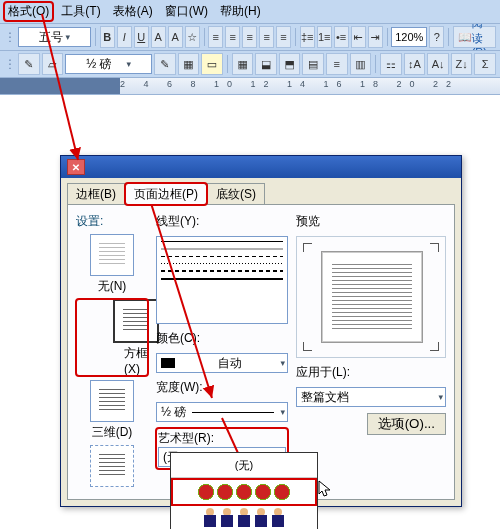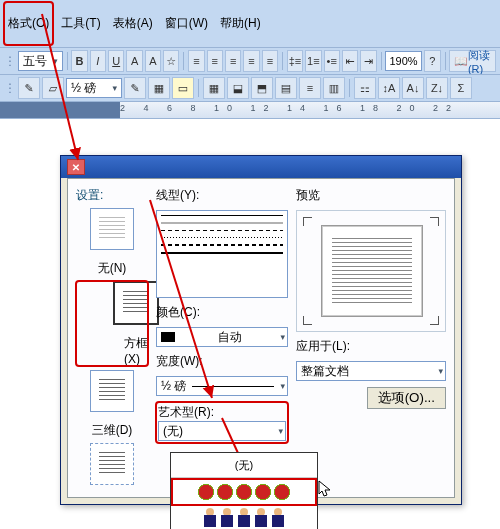--- a/index.html
+++ b/index.html
@@ -12,21 +12,21 @@
     overflow: hidden;
     position: relative;
   }
   .menubar {
     display: flex;
     gap: 4px;
     padding: 2px 4px;
     background: #c3d8f1;
     border-bottom: 1px solid #9ab4d6;
   }
-  .menubar span { padding: 13px 4px; cursor: default; }
+  .menubar span { padding: 1px 4px; cursor: default; }
   .hl-red { outline: 2px solid #d40000; outline-offset: -1px; border-radius: 3px; padding-left: 48px; }
   .toolbar {
     display: flex;
     align-items: center;
     gap: 2px;
     padding: 2px 4px;
     background: #c3d8f1;
     border-bottom: 1px solid #9ab4d6;
     height: 22px;
     overflow: hidden;
@@ -34,21 +34,21 @@
   .tb-btn {
     width: 20px; height: 20px;
     display: flex; align-items: center; justify-content: center;
     background: #dde8f5;
     border: 1px solid #a9c1e0;
     font-size: 11px;
     color: #333;
   }
   .tb-sep { width: 1px; height: 18px; background: #9ab4d6; margin: 0 2px; }
   .zoom-box { width: 40px; height: 18px; background: #fff; border: 1px solid #7a9ccc; font-size: 11px; display:flex;align-items:center;padding:0 3px; }
-  .font-sel { width: 48px; height: 18px; background:#fff; border:1px solid #7a9ccc; display:flex;align-items:center;padding:0 4px;justify-content:space-between; }
+  .font-sel { width: 48px; height: 18px; background:#fff; border:1px solid #7a9ccc; display:flex;align-items:center;padding:0 20px;justify-content:space-between; }
   .ruler {
     height: 16px;
     background: linear-gradient(#eef3fa,#d6e2f2);
     border-bottom: 1px solid #9ab4d6;
     font-size:9px;
     color:#456;
     position:relative;
     overflow:hidden;
   }
   .ruler-dark { background:#5d7aa3; }
@@ -86,21 +86,21 @@
     background:#fcfcfe;
     border:1px solid #919b9c;
     margin: 0 6px 6px 6px;
     padding: 8px;
     display:flex;
     gap:8px;
     position:relative;
     min-height: 260px;
   }
   .col-set { width:72px; }
-  .set-item { display:flex; flex-direction:column; align-items:center; margin:4px 0; gap:10px;}
+  .set-item { display:flex; flex-direction:column; align-items:center; margin:4px 0; gap:2px;}
   .set-icon { width:42px;height:40px;border:1px solid #7a9ccc;background:#fff;display:flex;align-items:center;justify-content:center;}
   .lines { width:26px;height:24px;background:repeating-linear-gradient(#666,#666 1px,transparent 1px,transparent 4px);}
   .col-mid { flex:1; display:flex; flex-direction:column; gap:6px;}
   .sel {
     height:18px; background:#fff;border:1px solid #7a9ccc;display:flex;align-items:center;justify-content:space-between;padding:0 2px 0 4px;
   }
   .sel .chev{font-size:9px;color:#456;}
   .linestyle-list {
     height:78px; background:#fff;border:1px solid #7a9ccc; padding:4px;
     display:flex;flex-direction:column;gap:6px;justify-content:flex-start;
@@ -166,21 +166,21 @@
   <div class="tb-btn">≡</div>
   <div class="tb-btn">≡</div>
   <div class="tb-sep"></div>
   <div class="tb-btn">‡≡</div>
   <div class="tb-btn">1≡</div>
   <div class="tb-btn">•≡</div>
   <div class="tb-btn">⇤</div>
   <div class="tb-btn">⇥</div>
   <div class="tb-sep"></div>
   <div class="zoom-box">
-      <span>190%</span>
+      <span>120%</span>
     </div>
   <div class="tb-btn">?</div>
   <div class="tb-sep"></div>
   <div class="tb-btn" style="width:auto;padding:0 4px;color:#1656a7;">📖 <span>阅读(R)</span></div>
 </div>
 
 <div class="toolbar">
   <span style="color:#6b86ad;">⋮</span>
   <div class="tb-btn">✎</div>
   <div class="tb-btn">▱</div>
@@ -208,20 +208,25 @@
 
 <div class="ruler">
   <div class="ruler-dark" style="position:absolute;left:0;top:0;width:120px;height:100%;"></div>
   <span style="position:absolute;left:120px;top:1px;letter-spacing:8px;">2   4   6   8   10  12  14  16  18  20  22</span>
 </div>
 <div class="doc-area"></div>
 
 <div class="dlg">
   <div class="dlg-title">
     <div class="dlg-close">✕</div>
+  </div>
+  <div class="tabs">
+    <div class="tab">边框(B)</div>
+    <div class="tab active hl-red">页面边框(P)</div>
+    <div class="tab">底纹(S)</div>
   </div>
   <div class="dlg-body">
 
     <div class="col-set">
       <div class="smalltext">设置:</div>
       <div class="set-item">
         <div class="set-icon">
             <div class="lines" style="background:repeating-linear-gradient(#bbb,#bbb 1px,transparent 1px,transparent 4px);"></div>
           </div>
         <span>无(N)</span>

